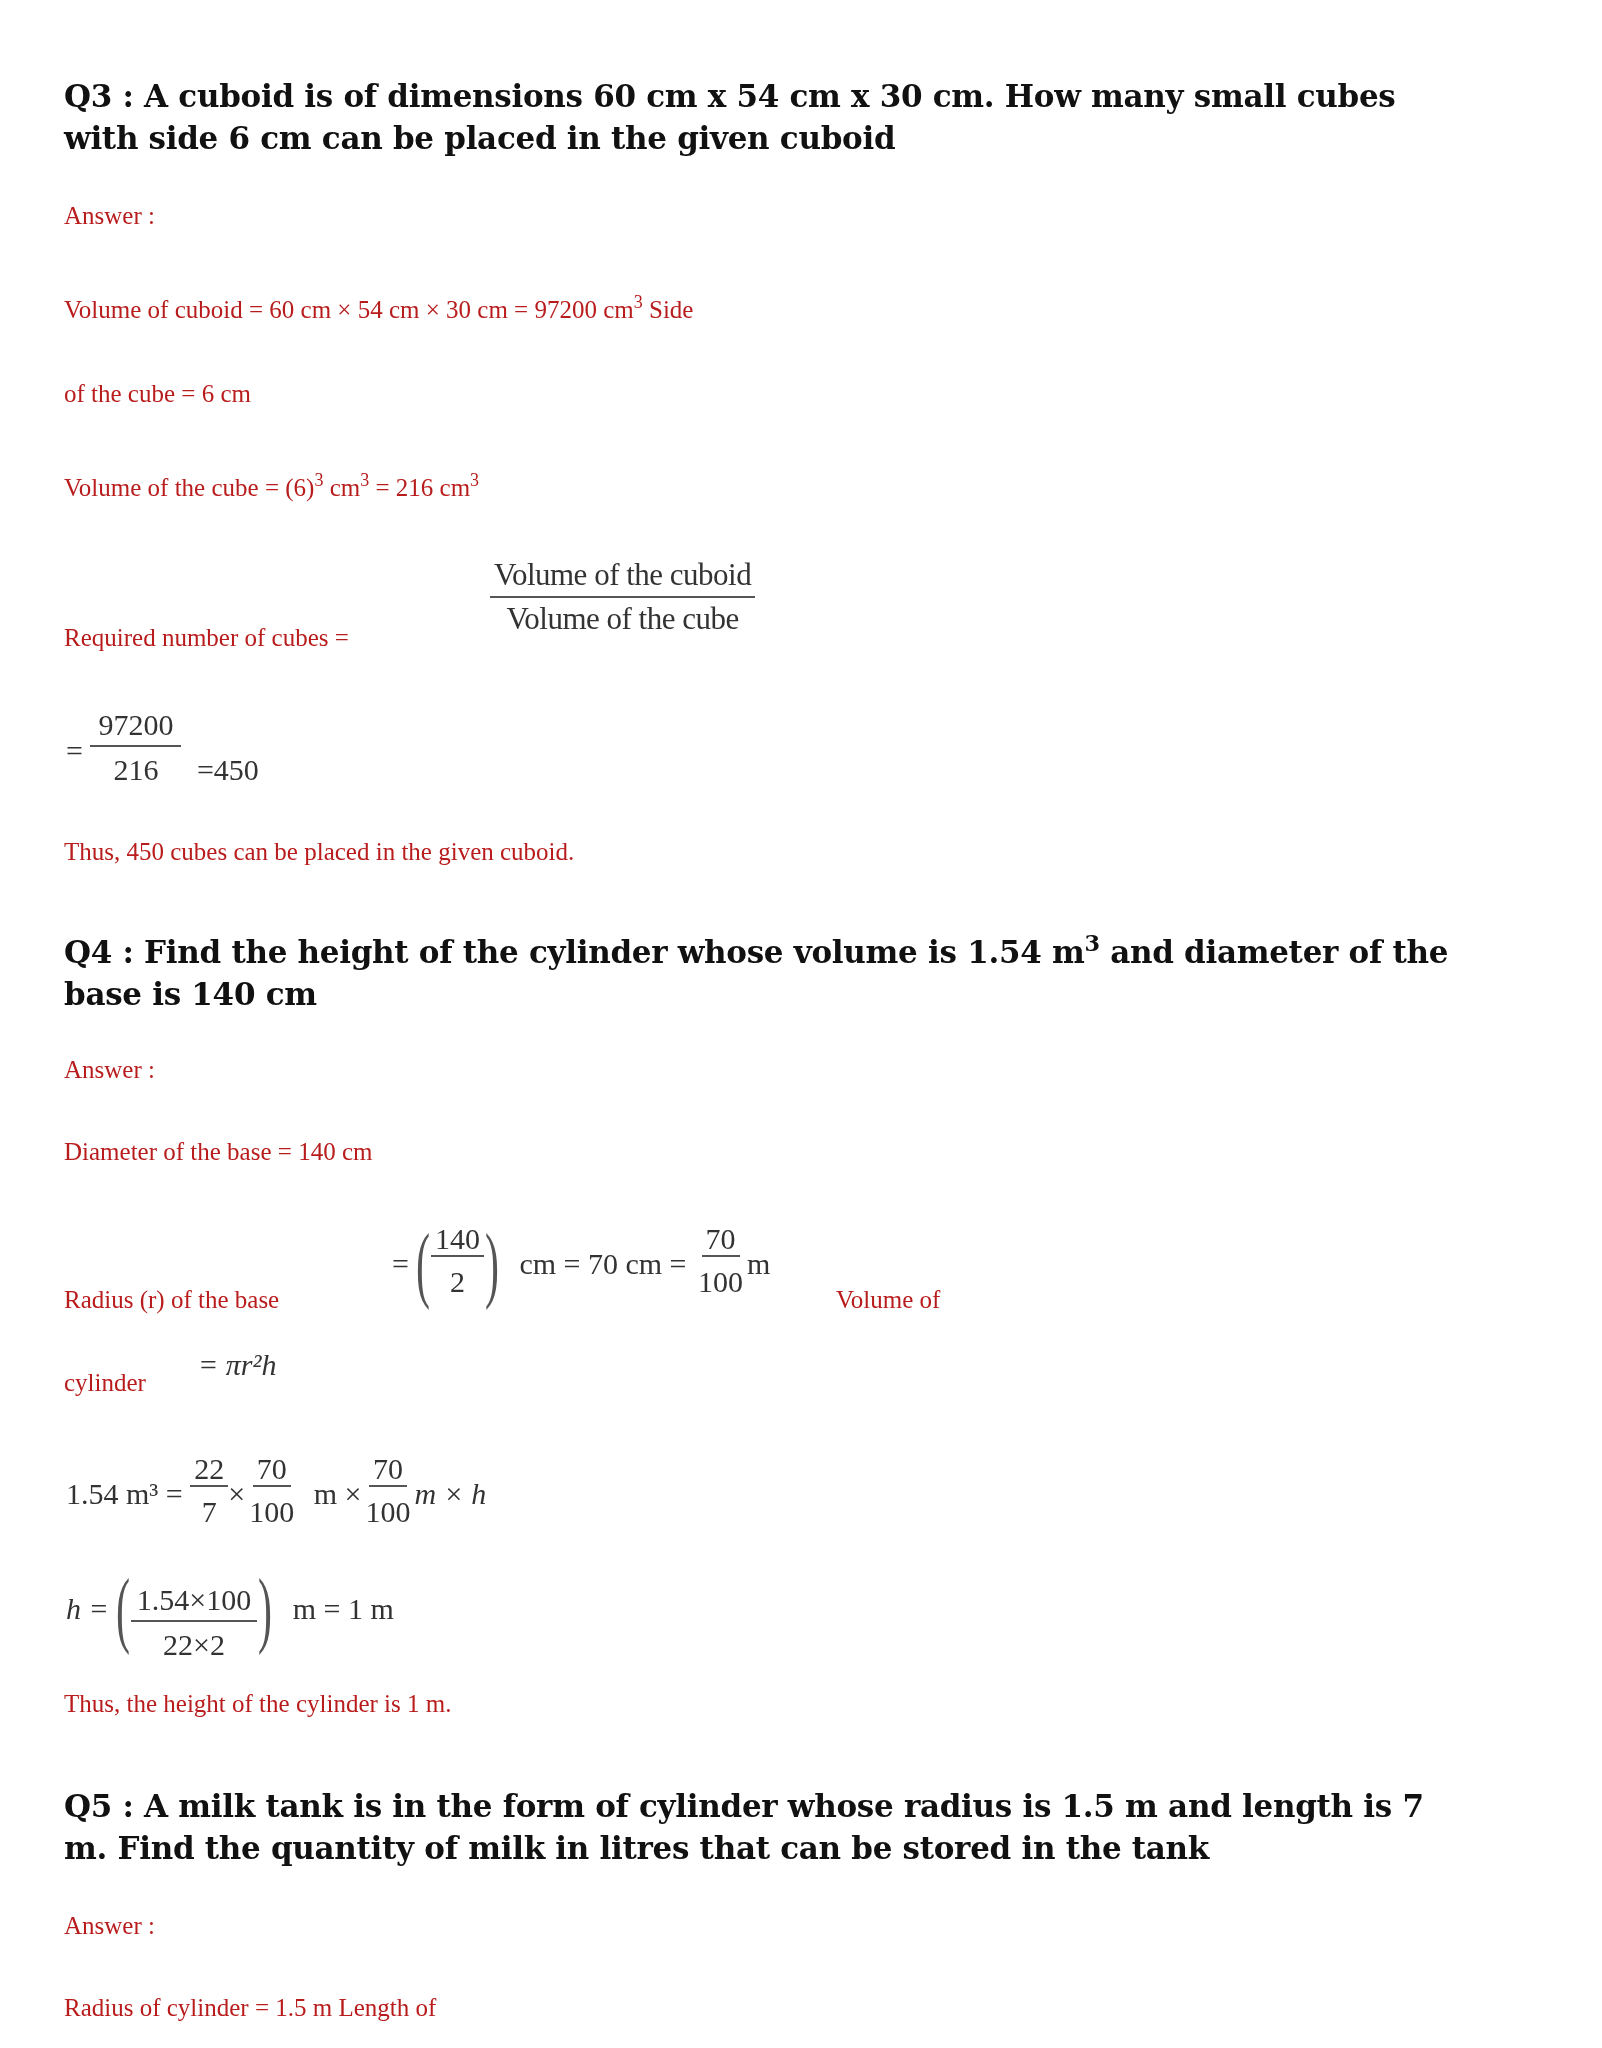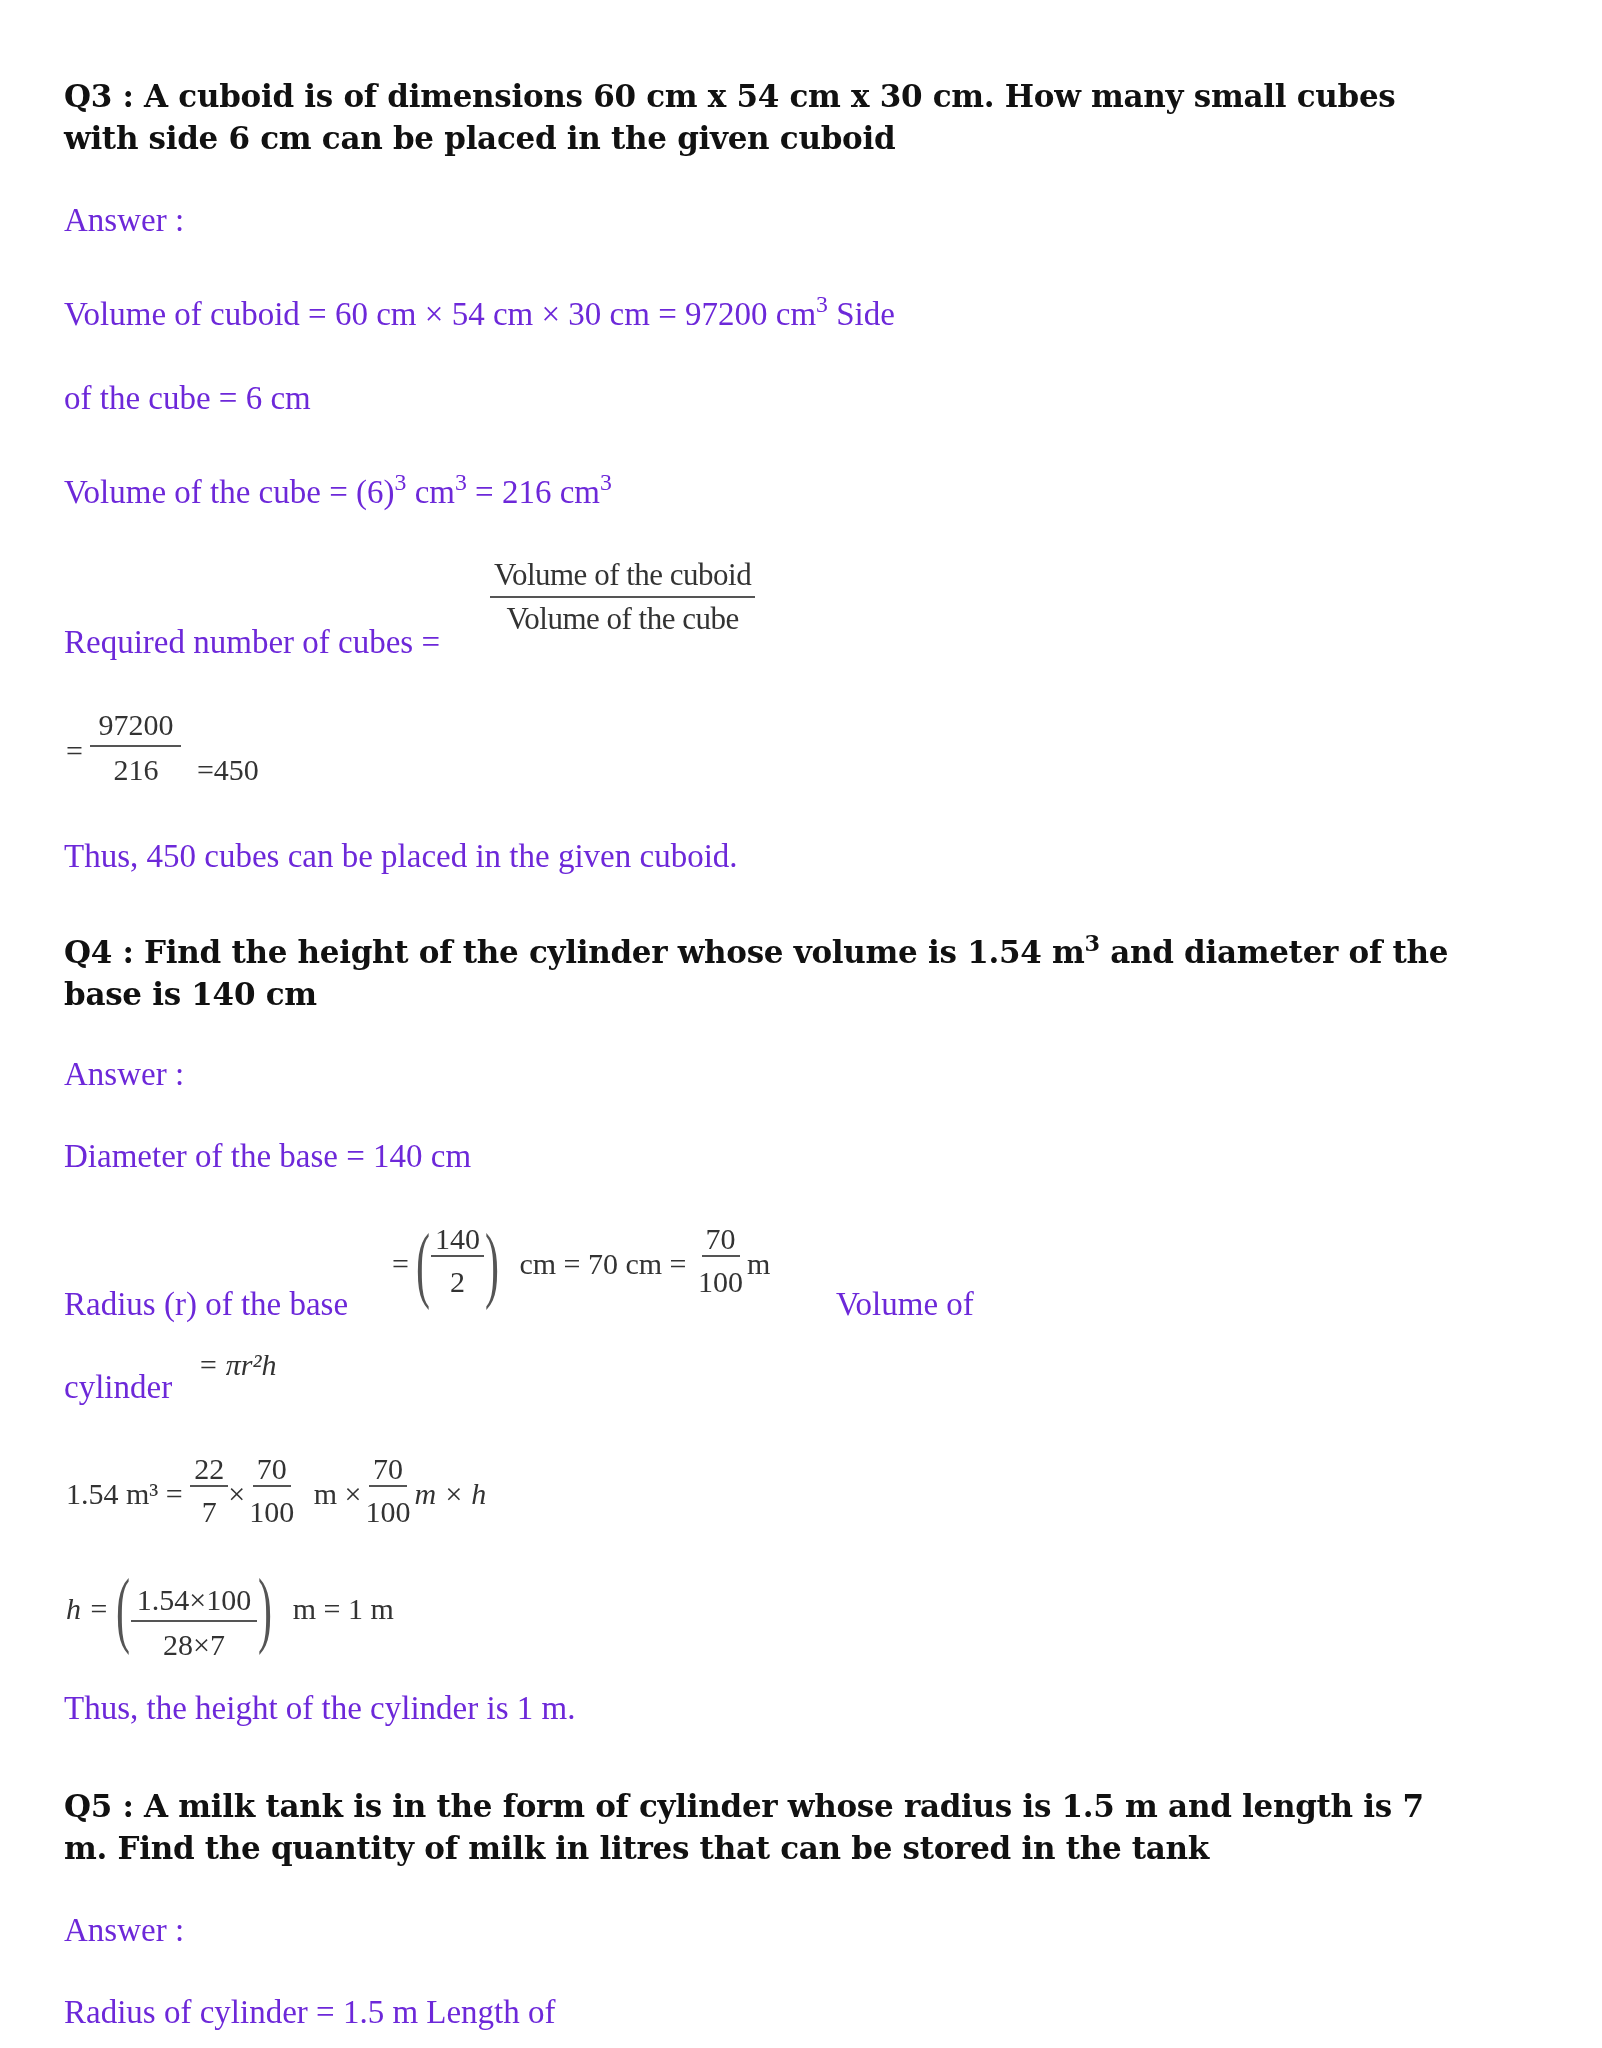--- a/index.html
+++ b/index.html
@@ -1,19 +1,19 @@
 <!DOCTYPE html>
 <html><head>
   <meta charset="utf-8">
   <style>
     html, body { margin: 0; padding: 0; background: #ffffff; }
     body { width: 1602px; height: 2048px; position: relative; overflow: hidden; }
     .abs { position: absolute; white-space: nowrap; }
     .q { font-family: "DejaVu Serif", serif; font-weight: bold; color: #111111; font-size: 31px; letter-spacing: -0.3px; }
-    .a { font-family: "Liberation Serif", serif; color: #6d28d9; font-size: 33px; }
+    .a { font-family: "Liberation Serif", serif; color: #b91c1c; font-size: 25px; }
     .m { font-family: "Liberation Serif", serif; color: #333333; font-size: 30px; }
     sup { font-size: 0.72em; vertical-align: 0.55em; line-height: 0; }
     .frac { display: inline-flex; flex-direction: column; align-items: center; vertical-align: middle; }
     .frac .num { padding: 0 4px; border-bottom: 2px solid #555555; line-height: 1.1; }
     .frac .den { padding: 8px 4px; line-height: 1.1; }
     .paren { display: inline-block; font-size: 84px; font-weight: 100; color: #555; vertical-align: middle; transform: scaleX(0.5); line-height: 1; font-family: "Liberation Serif", serif; }
     .it { font-style: italic; }
   </style>
 </head>
 <body>
@@ -85,21 +85,21 @@
   </div>
   <span style="vertical-align:middle; margin-left:8px;">m ×</span><div class="frac">
     <span class="num">70</span>
     <span class="den">100</span>
   </div><span class="it" style="vertical-align:middle;">m × h</span>
 </div>
 
 <div class="abs m" style="left:66px; top:1548px;">
   <span class="it" style="vertical-align:middle;">h =</span><span class="paren">(</span><div class="frac" style="margin:0 -6px;">
     <span class="num" style="padding:0 6px 4px;margin-top:35px;">1.54×100</span>
-    <span class="den" style="padding-top:6px;">28×7</span>
+    <span class="den" style="padding-top:6px;">22×2</span>
   </div><span class="paren">)</span>
   <span style="vertical-align:middle; margin-left:6px;">m = 1 m</span>
 </div>
 
 <div class="abs a" style="left:64px; top:1690px;">Thus, the height of the cylinder is 1 m.</div>
 
 <div class="abs q" style="left:64px; top:1788px;">Q5 : A milk tank is in the form of cylinder whose radius is 1.5 m and length is 7</div>
 <div class="abs q" style="left:64px; top:1830px;">m. Find the quantity of milk in  litres that can be stored in the tank</div>
 <div class="abs a" style="left:64px; top:1912px;">Answer :</div>
 <div class="abs a" style="left:64px; top:1994px;">Radius of cylinder = 1.5 m  Length of</div>

